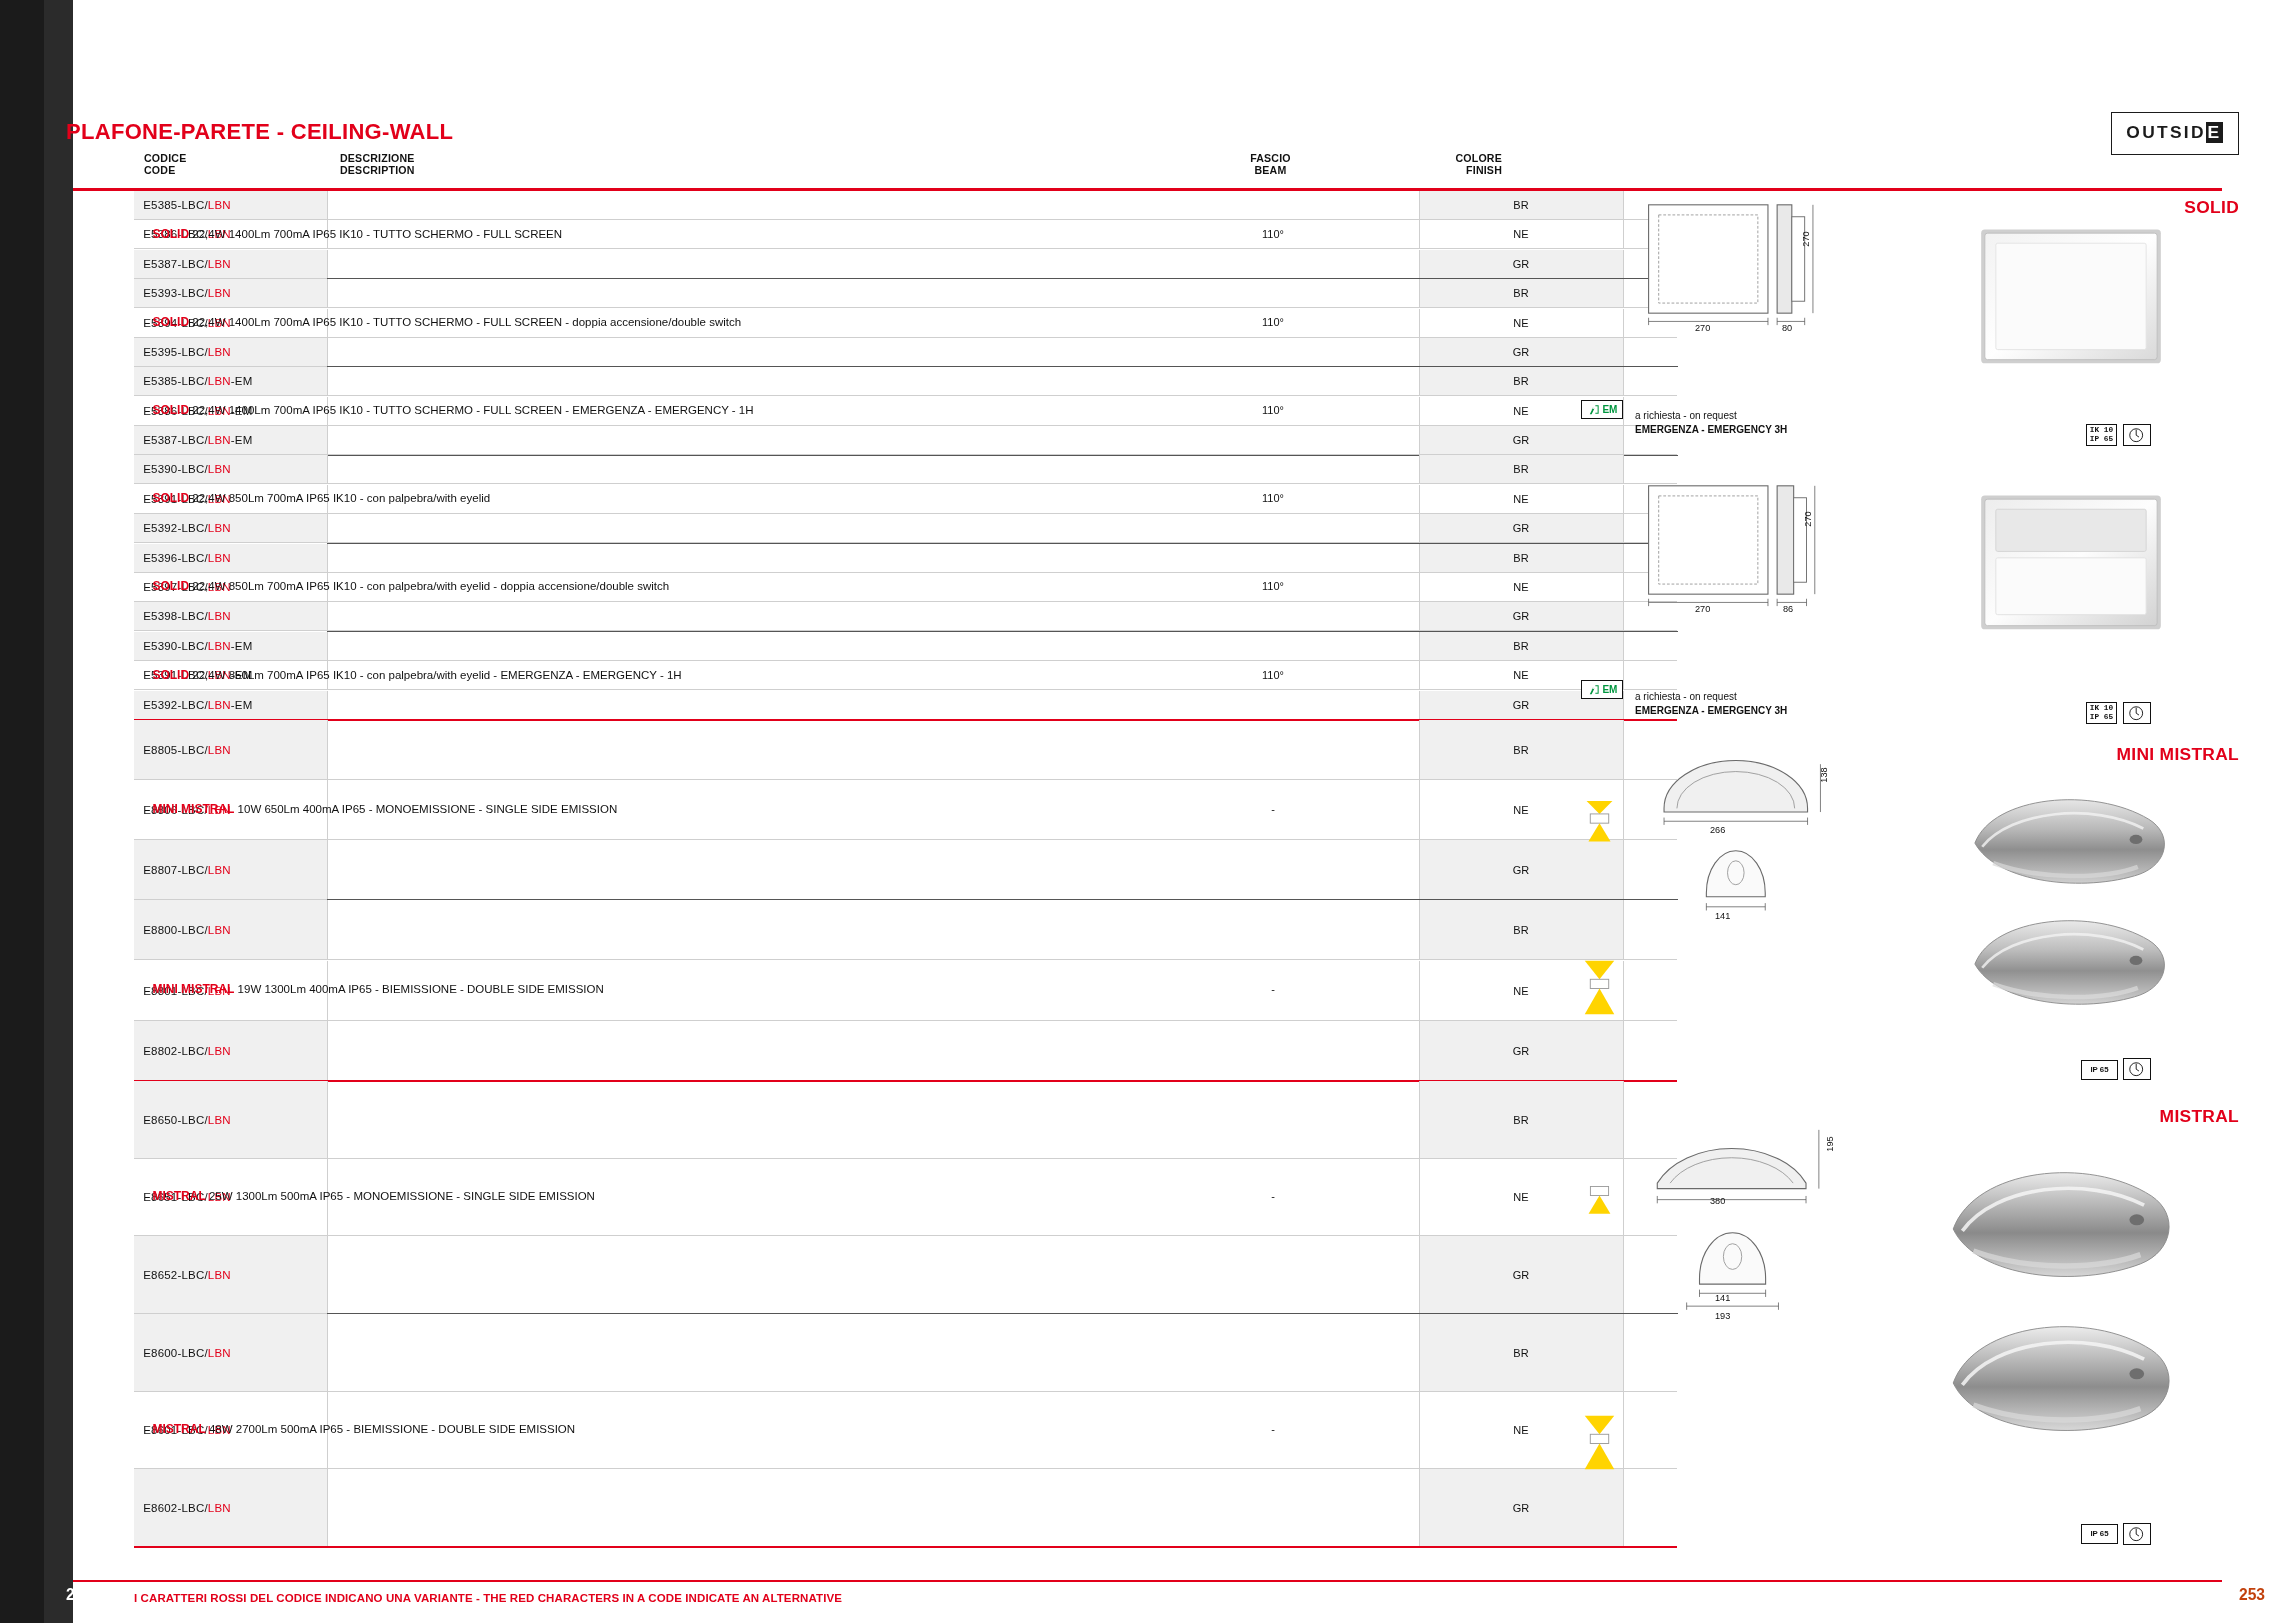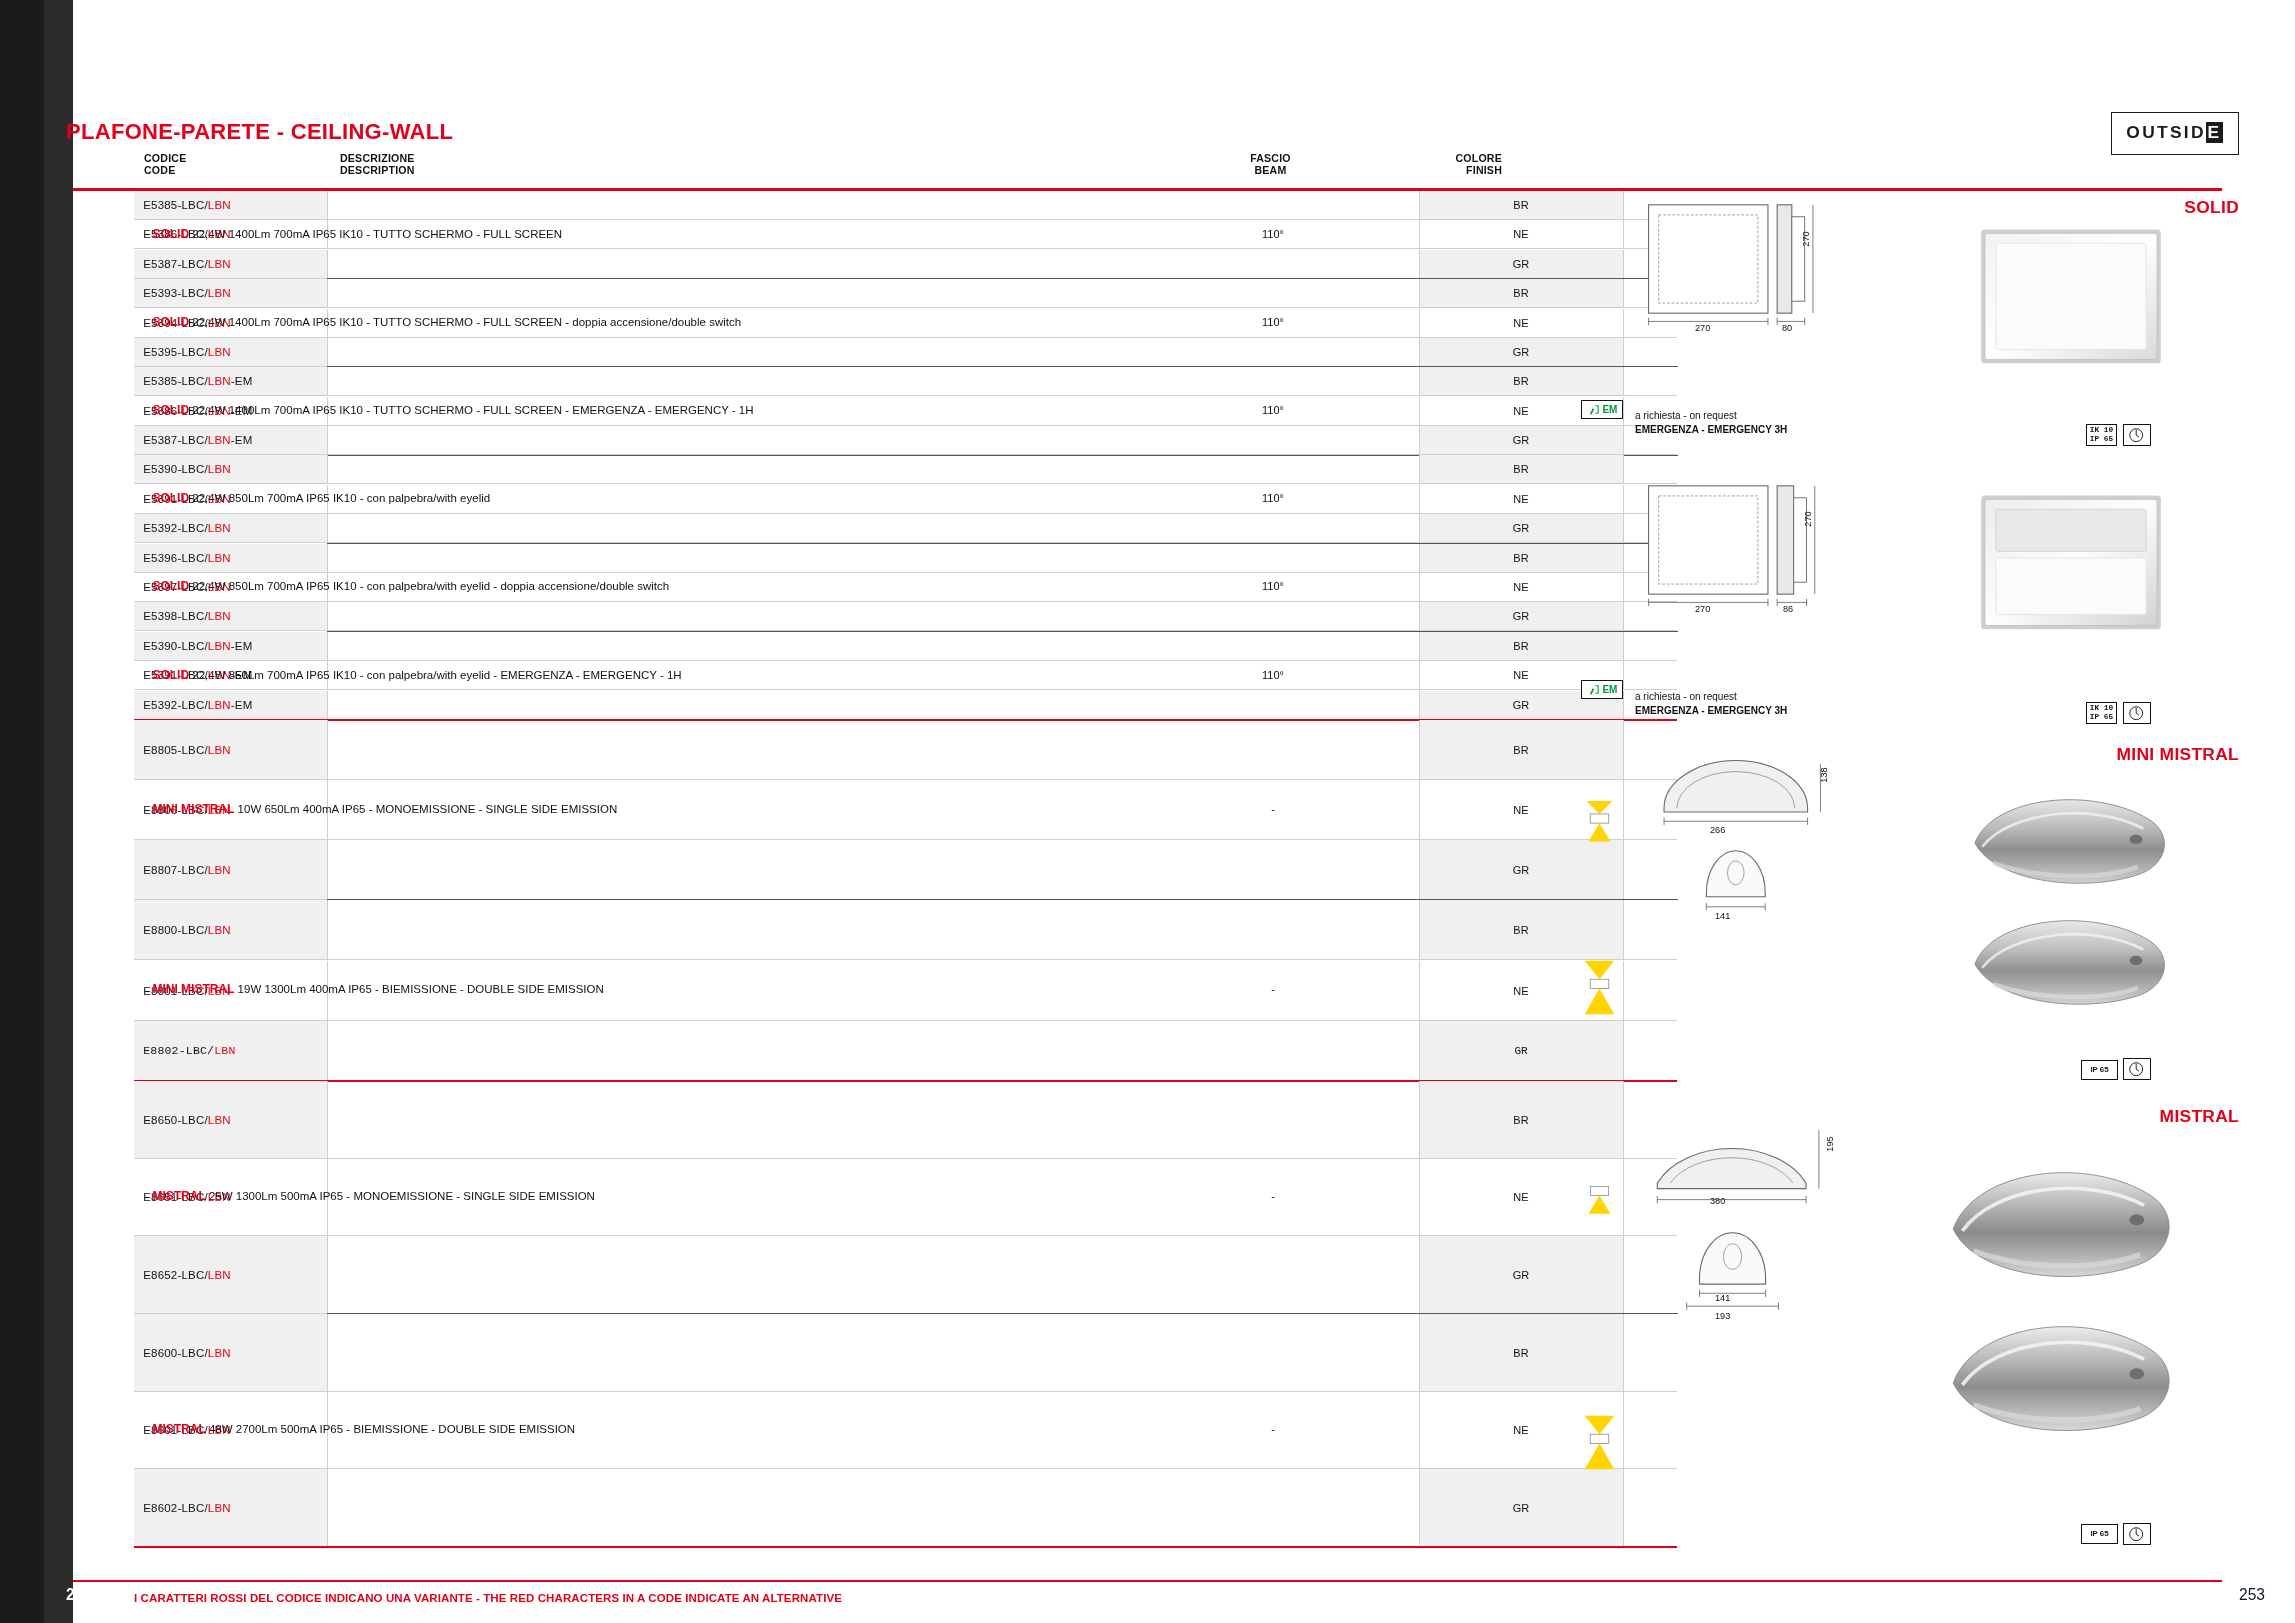--- a/index.html
+++ b/index.html
@@ -20,21 +20,21 @@
     position:absolute; left:44px; top:0; width:29px; height:1624px;
     background:#2b2b2b;
   }
   .page-num-left {
     position:absolute; left:66px; bottom:20px;
     color:#ffffff; font-size:15.6px; font-weight:bold;
     letter-spacing:0.5px;
   }
   .page-num-right {
     position:absolute; right:31px; bottom:20px;
-    color:#0f172a; font-size:15.6px; font-weight:normal;
+    color:#c2410c; font-size:15.6px; font-weight:bold;
   }
   
   .doc-title {
     position:absolute; left:66px; top:119px;
     color:#e2001a; font-size:22px; font-weight:bold;
     letter-spacing:0.3px;
   }
   
   .outside-logo {
     position:absolute; right:57px; top:112px;
@@ -420,21 +420,21 @@
       <div class="cell-code">
         <span>E8801-LBC/</span>
         <span class="red">LBN</span>
         <span></span>
       </div>
       <div class="cell-fin">NE</div>
       <div class="vline" style="left: 193px;"></div>
       <div class="vline" style="left: 1285px;"></div>
       <div class="vline" style="left: 1489px;"></div>
     </div>
-    <div class="row" style="position: absolute; left: 0px; top: 830px; width: 1543px; height: 60px; font-family: Liberation Mono, monospace;">
+    <div class="row" style="position: absolute; left: 0px; top: 830px; width: 1543px; height: 60px;">
       <div class="cell-code shade">
         <span>E8802-LBC/</span>
         <span class="red">LBN</span>
         <span></span>
       </div>
       <div class="cell-fin shade">GR</div>
       <div class="vline" style="left: 193px;"></div>
       <div class="vline" style="left: 1285px;"></div>
       <div class="vline" style="left: 1489px;"></div>
     </div>

